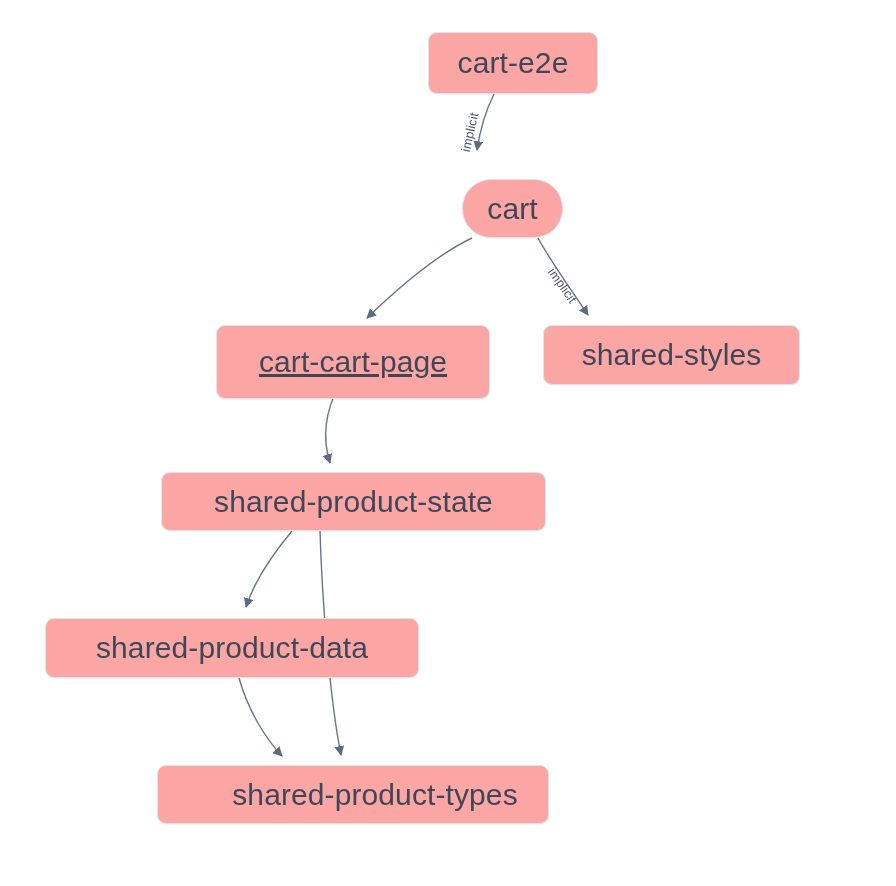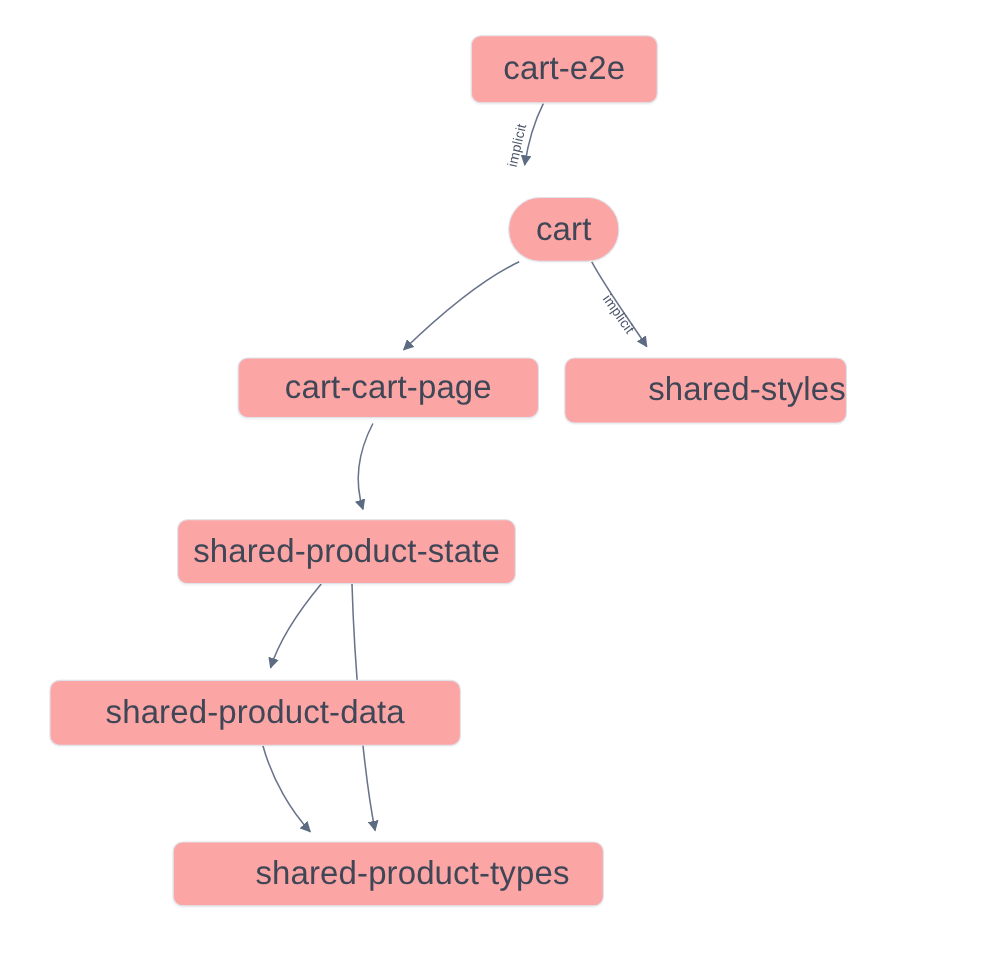--- a/index.html
+++ b/index.html
@@ -85,27 +85,27 @@
       </g>
   </svg>
 
   <div id="nodes-group">
       <div class="graph-node" style="left: 428px; top: 32px; width: 170px; height: 62px;">
         <span class="node-label">cart-e2e</span>
       </div>
       <div class="graph-node" style="left: 462px; top: 179px; width: 101px; height: 59px; border-radius: 29px;">
         <span class="node-label">cart</span>
       </div>
-      <div class="graph-node" style="left: 216px; top: 325px; width: 274px; height: 55px;">
+      <div class="graph-node" style="left: 216px; top: 325px; width: 274px; height: 74px; text-decoration: underline;">
         <span class="node-label">cart-cart-page</span>
       </div>
-      <div class="graph-node" style="left: 513px; top: 325px; width: 257px; height: 60px; justify-content: flex-end;">
+      <div class="graph-node" style="left: 543px; top: 325px; width: 257px; height: 60px;">
         <span class="node-label">shared-styles</span>
       </div>
-      <div class="graph-node" style="left: 161px; top: 472px; width: 308px; height: 59px;">
+      <div class="graph-node" style="left: 161px; top: 472px; width: 385px; height: 59px;">
         <span class="node-label">shared-product-state</span>
       </div>
       <div class="graph-node" style="left: 45px; top: 618px; width: 374px; height: 60px;">
         <span class="node-label">shared-product-data</span>
       </div>
       <div class="graph-node" style="left: 157px; top: 765px; width: 392px; height: 59px; padding-left: 44px;">
         <span class="node-label">shared-product-types</span>
       </div>
     </div>
 

